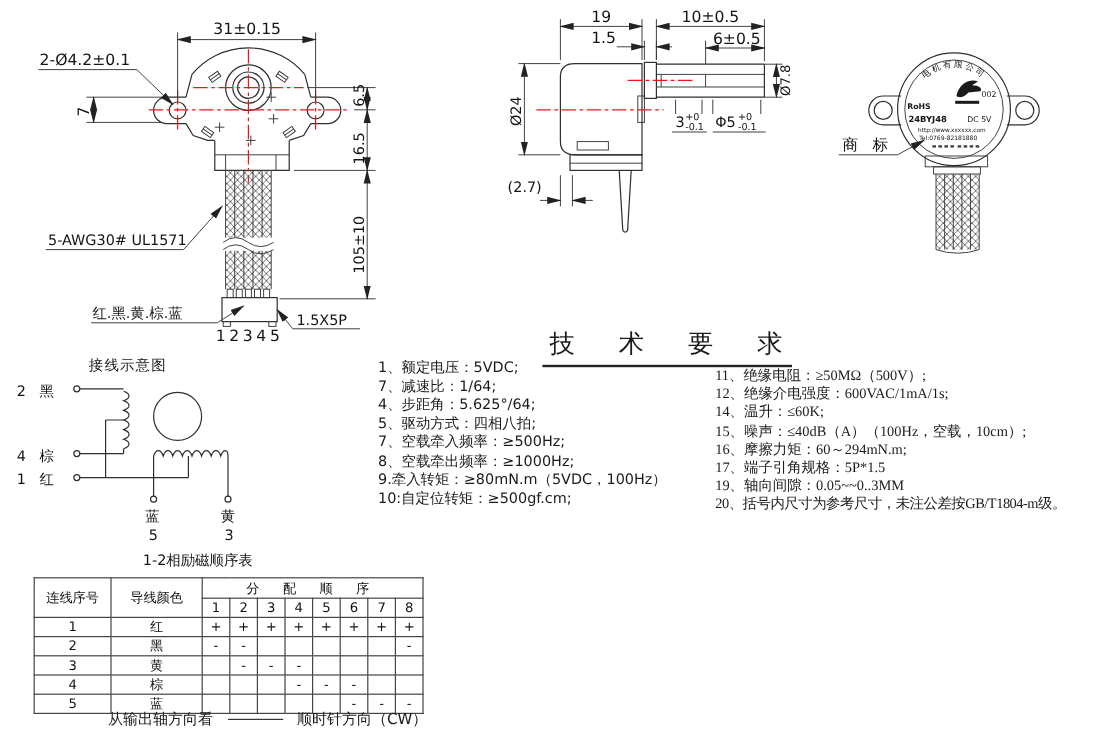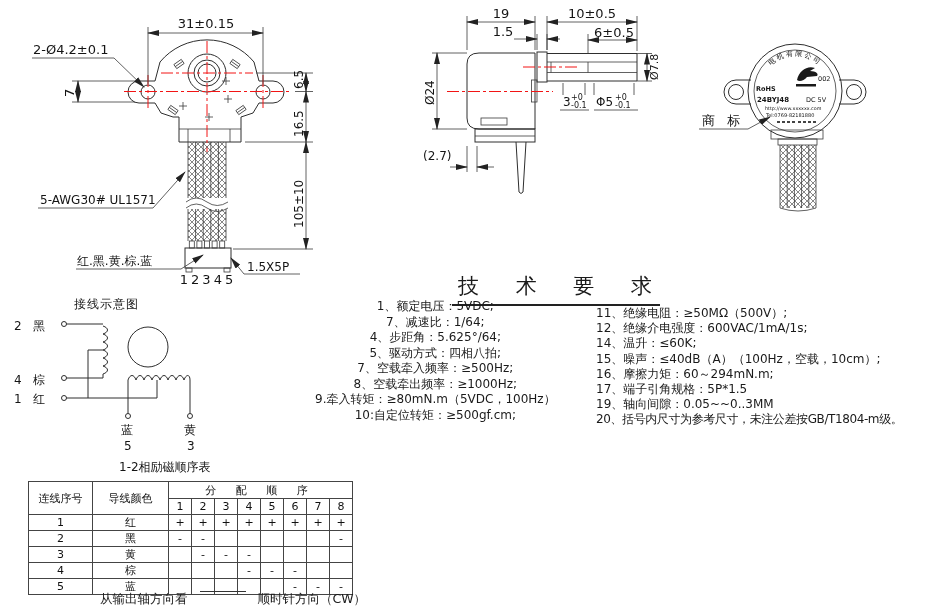--- a/index.html
+++ b/index.html
@@ -10,32 +10,32 @@
   .lnt { stroke:#3a3a3a; stroke-width:0.8; fill:none; }
   .red { stroke:#f21414; stroke-width:1; fill:none; stroke-dasharray:12 3 3 3; }
   .dim { font-size:13px; }
   .dims{ font-size:12px; }
   .tol { font-size:8px; }
   .tech-title { position:absolute; left:452px; top:272px; font-size:21px; color:#1a1a1a;
                 word-spacing:26px; letter-spacing:2px; border-bottom:2px solid #222;
                 padding:0 6px 4px 6px; white-space:nowrap;text-align:center; }
   .tech-col { position:absolute; font-size:12px; color:#1a1a1a; white-space:nowrap; }
   .tech-col div { height:15.5px; line-height:15.5px; }
-  #tech-left  { left:315px; top:299px;text-align:center; }
-  #tech-right { left:596px; top:306px; }
+  #tech-left  { left:315px; top:299px; }
+  #tech-right { left:596px; top:306px;font-family:Liberation Serif, serif; }
   #tech-right div { height:15.2px; line-height:15.2px; }
   .tight { letter-spacing:-0.4px; }
   #seq-table { position:absolute; left:28px; top:481px; border-collapse:collapse;
                table-layout:fixed; font-size:11px; color:#111; }
   #seq-table td { border:1px solid #444; text-align:center; padding:0; overflow:hidden; }
   #seq-table .h1 { height:17px;margin-left:28px; }
   #seq-table .h2 td { height:15px; }
   #seq-table .dr td { height:13.5px; }
   .spread { letter-spacing:8px; }
-  #footer-note { position:absolute; left:100px; top:591px; display:flex; align-items:flex-start;
+  #footer-note { position:absolute; left:90px; top:591px; display:flex; align-items:center;
                  gap:12px; font-size:12.5px; color:#1a1a1a; white-space:nowrap; }
   .dash-line { display:inline-block; width:46px; height:0; border-top:1.6px solid #333; }
 </style>
 </head>
 <body>
 
 <div id="root">
 
 <svg width="930" height="614" viewBox="0 0 930 614" xmlns="http://www.w3.org/2000/svg" xmlns:xlink="http://www.w3.org/1999/xlink" style="position:absolute;left:0;top:0;">
   <defs>

